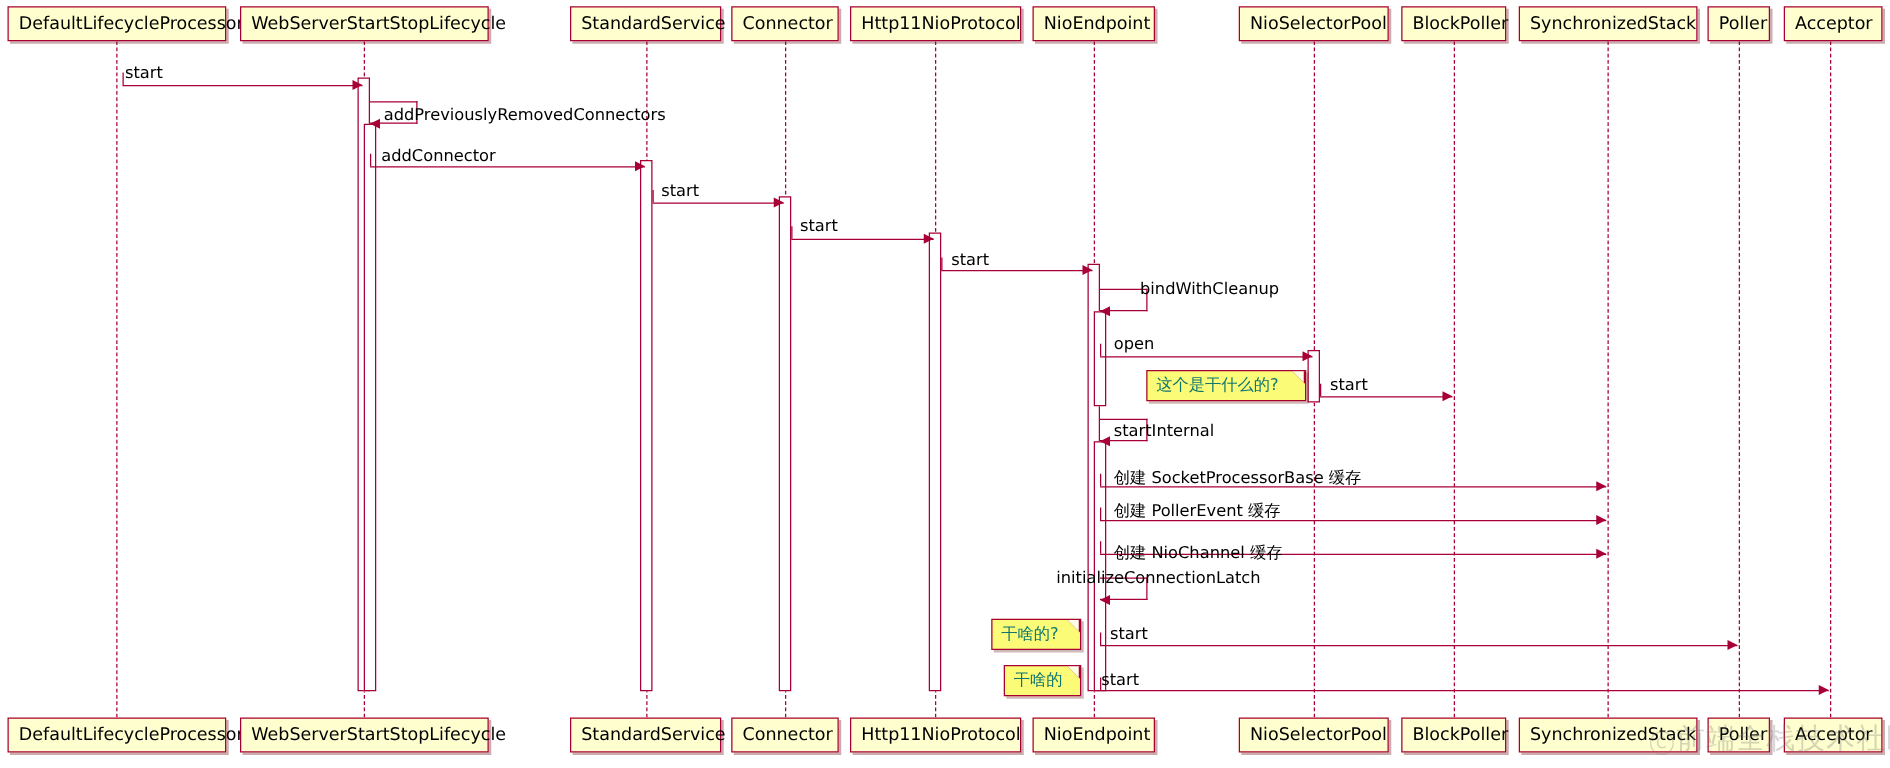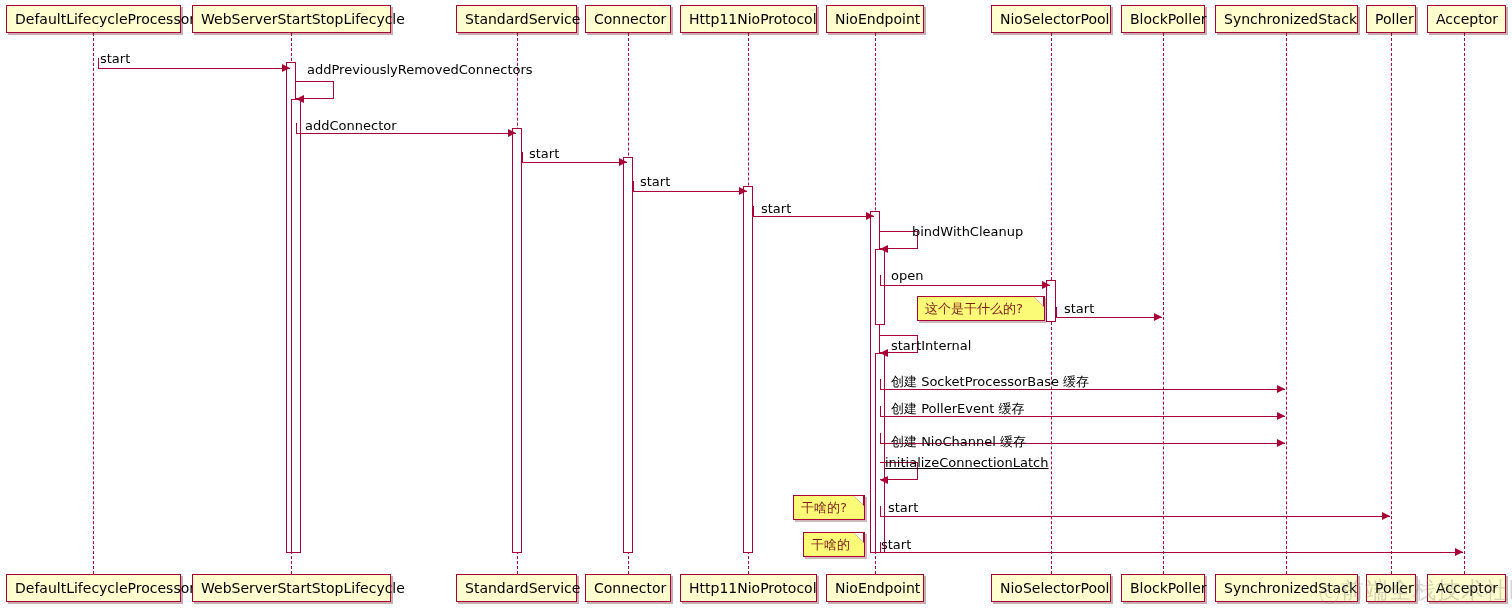--- a/index.html
+++ b/index.html
@@ -78,21 +78,21 @@
     border-left: none;
     background: transparent;
   }
   
   .note {
     position: absolute;
     box-sizing: border-box;
     background: #FBFB77;
     border: 1px solid #A80036;
     font-size: 13px;
-    color: #7f1d1d;
+    color: #0f766e;
     padding: 3px 12px 3px 7px;
     white-space: nowrap;
     line-height: 17px;
     box-shadow: 2px 2px 0px rgba(100, 20, 30, 0.30);
   }
   .note .fold {
     position: absolute;
     top: 0;
     right: 0;
     width: 0;
@@ -153,21 +153,21 @@
     <div class="activation" style="left: 870px; top: 211px; height: 342px;"></div>
     <div class="activation" style="left: 875px; top: 249px; height: 76px;"></div>
     <div class="activation" style="left: 875px; top: 353px; height: 200px;"></div>
     <div class="activation" style="left: 1046px; top: 280px; height: 42px;"></div>
     <div class="msg-line" style="left: 98px; top: 68px; width: 192px;"></div>
     <div class="msg-arrow" style="left: 282px; top: 64px;"></div>
     <div style="position: absolute; left: 98px; top: 58px; width: 0px; height: 10px; border-left: 1px solid rgb(168, 0, 54);"></div>
     <div class="msg-label" style="left: 100px; top: 51px;">start</div>
     <div class="self-msg" style="left: 296px; top: 81px; width: 38px; height: 18px;"></div>
     <div class="msg-arrow left" style="left: 296px; top: 95px;"></div>
-    <div class="msg-label" style="left: 307px; top: 62px;">addPreviouslyRemovedConnectors</div>
+    <div class="msg-label" style="left: 307px; top: 85px;">addPreviouslyRemovedConnectors</div>
     <div class="msg-line" style="left: 296px; top: 133px; width: 220px;"></div>
     <div class="msg-arrow" style="left: 508px; top: 129px;"></div>
     <div style="position: absolute; left: 296px; top: 123px; width: 0px; height: 10px; border-left: 1px solid rgb(168, 0, 54);"></div>
     <div class="msg-label" style="left: 305px; top: 118px;">addConnector</div>
     <div class="msg-line" style="left: 522px; top: 162px; width: 105px;"></div>
     <div class="msg-arrow" style="left: 619px; top: 158px;"></div>
     <div style="position: absolute; left: 522px; top: 152px; width: 0px; height: 10px; border-left: 1px solid rgb(168, 0, 54);"></div>
     <div class="msg-label" style="left: 529px; top: 146px;">start</div>
     <div class="msg-line" style="left: 633px; top: 191px; width: 114px;"></div>
     <div class="msg-arrow" style="left: 739px; top: 187px;"></div>
@@ -198,21 +198,21 @@
     <div class="msg-line" style="left: 880px; top: 416px; width: 405px;"></div>
     <div class="msg-arrow" style="left: 1277px; top: 412px;"></div>
     <div style="position: absolute; left: 880px; top: 406px; width: 0px; height: 10px; border-left: 1px solid rgb(168, 0, 54);"></div>
     <div class="msg-label" style="left: 891px; top: 400px;">创建 PollerEvent 缓存</div>
     <div class="msg-line" style="left: 880px; top: 443px; width: 405px;"></div>
     <div class="msg-arrow" style="left: 1277px; top: 439px;"></div>
     <div style="position: absolute; left: 880px; top: 433px; width: 0px; height: 10px; border-left: 1px solid rgb(168, 0, 54);"></div>
     <div class="msg-label" style="left: 891px; top: 433px;">创建 NioChannel 缓存</div>
     <div class="self-msg" style="left: 880px; top: 462px; width: 38px; height: 18px;"></div>
     <div class="msg-arrow left" style="left: 880px; top: 476px;"></div>
-    <div class="msg-label" style="left: 885px; top: 455px; text-decoration: underline;">initializeConnectionLatch</div>
+    <div class="msg-label" style="left: 845px; top: 455px;">initializeConnectionLatch</div>
     <div class="msg-line" style="left: 880px; top: 516px; width: 510px;"></div>
     <div class="msg-arrow" style="left: 1382px; top: 512px;"></div>
     <div style="position: absolute; left: 880px; top: 506px; width: 0px; height: 10px; border-left: 1px solid rgb(168, 0, 54);"></div>
     <div class="msg-label" style="left: 888px; top: 500px;">start</div>
     <div class="msg-line" style="left: 880px; top: 552px; width: 583px;"></div>
     <div class="msg-arrow" style="left: 1455px; top: 548px;"></div>
     <div style="position: absolute; left: 880px; top: 542px; width: 0px; height: 10px; border-left: 1px solid rgb(168, 0, 54);"></div>
     <div class="msg-label" style="left: 881px; top: 537px;">start</div>
     <div class="note" style="left: 917px; top: 296px; width: 128px;"><span>这个是干什么的?</span><div class="fold"></div><div class="fold-inner"></div></div>
     <div class="note" style="left: 793px; top: 495px; width: 72px;"><span>干啥的?</span><div class="fold"></div><div class="fold-inner"></div></div>

